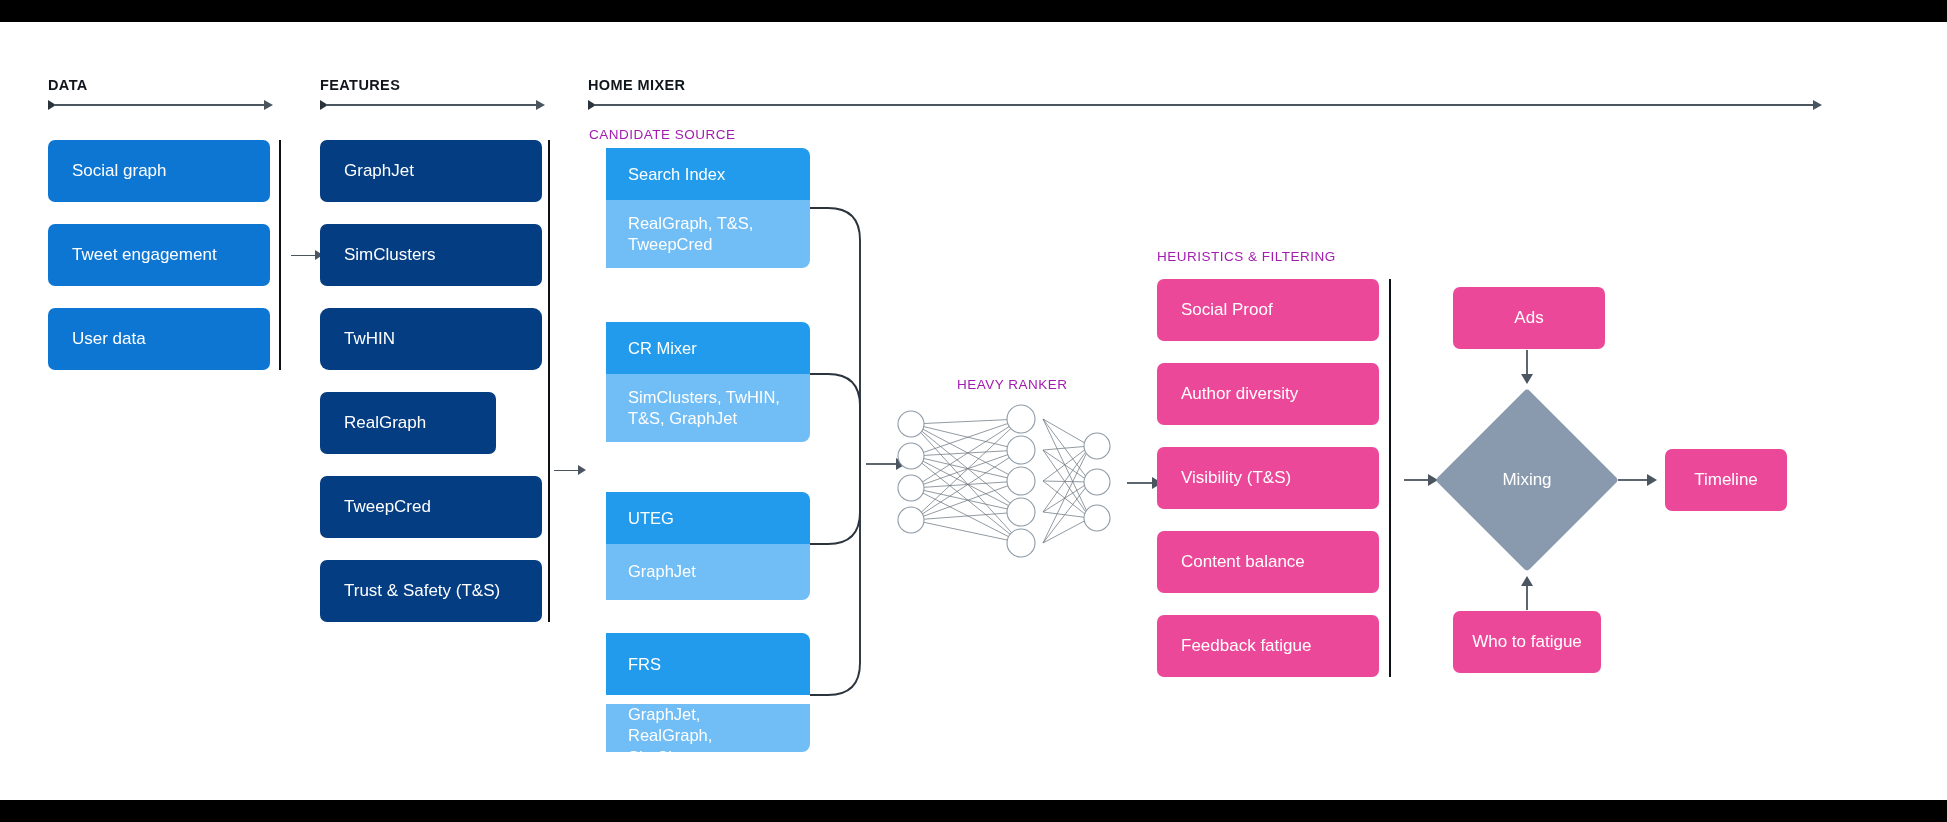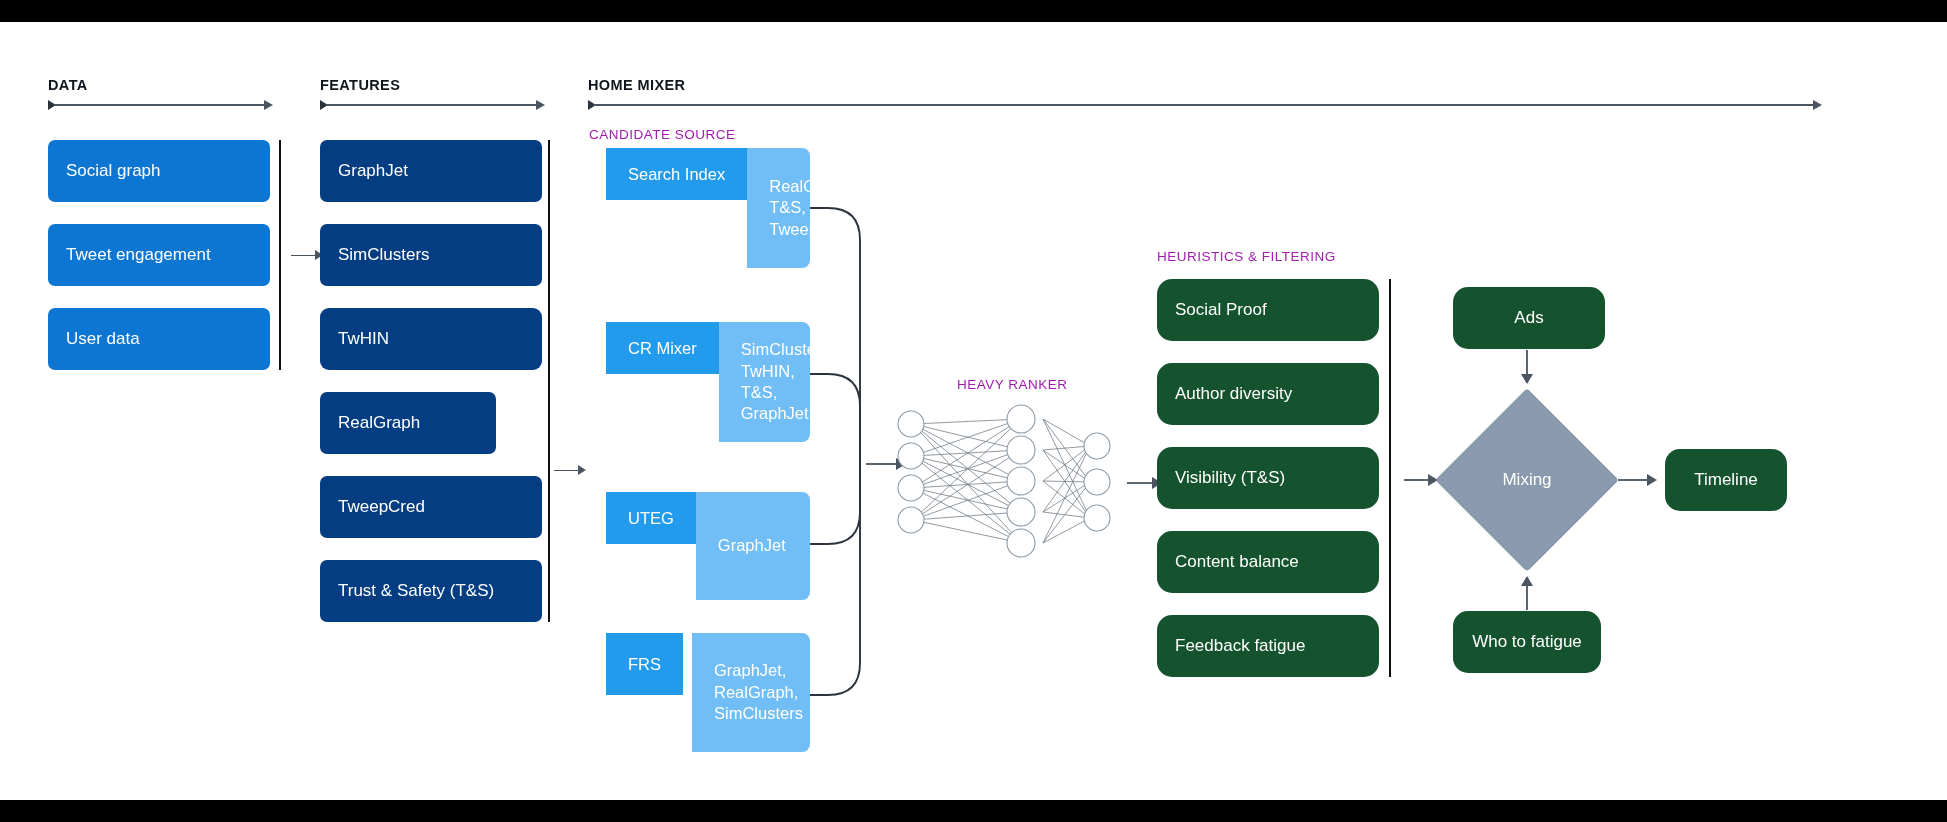--- a/index.html
+++ b/index.html
@@ -79,35 +79,35 @@
   }
 
   
   .box {
     position: absolute;
     border-radius: 7px;
     display: flex;
     align-items: center;
     color: #ffffff;
     font-size: 17px;
-    padding: 0 18px;
+    padding: 0 24px;
     line-height: 1.25;
     white-space: nowrap;
   }
   .box.blue   { background: #0d76d3; }
   .box.navy   { background: #043d82; }
-  .box.lblue  { background: #14532d; border-radius: 15px; }
+  .box.lblue  { background: #ec4899; }
 
   
   .card {
     position: absolute;
     border-radius: 8px;
     overflow: hidden;
     display: flex;
-    flex-direction: row;
+    flex-direction: column;
     padding-left: 17px;
   }
   .card .head {
     background: #229bec;
     color: #fff;
     font-size: 16.5px;
     display: flex;
     align-items: center;
     padding: 0 22px;
     flex: 0 0 auto;

